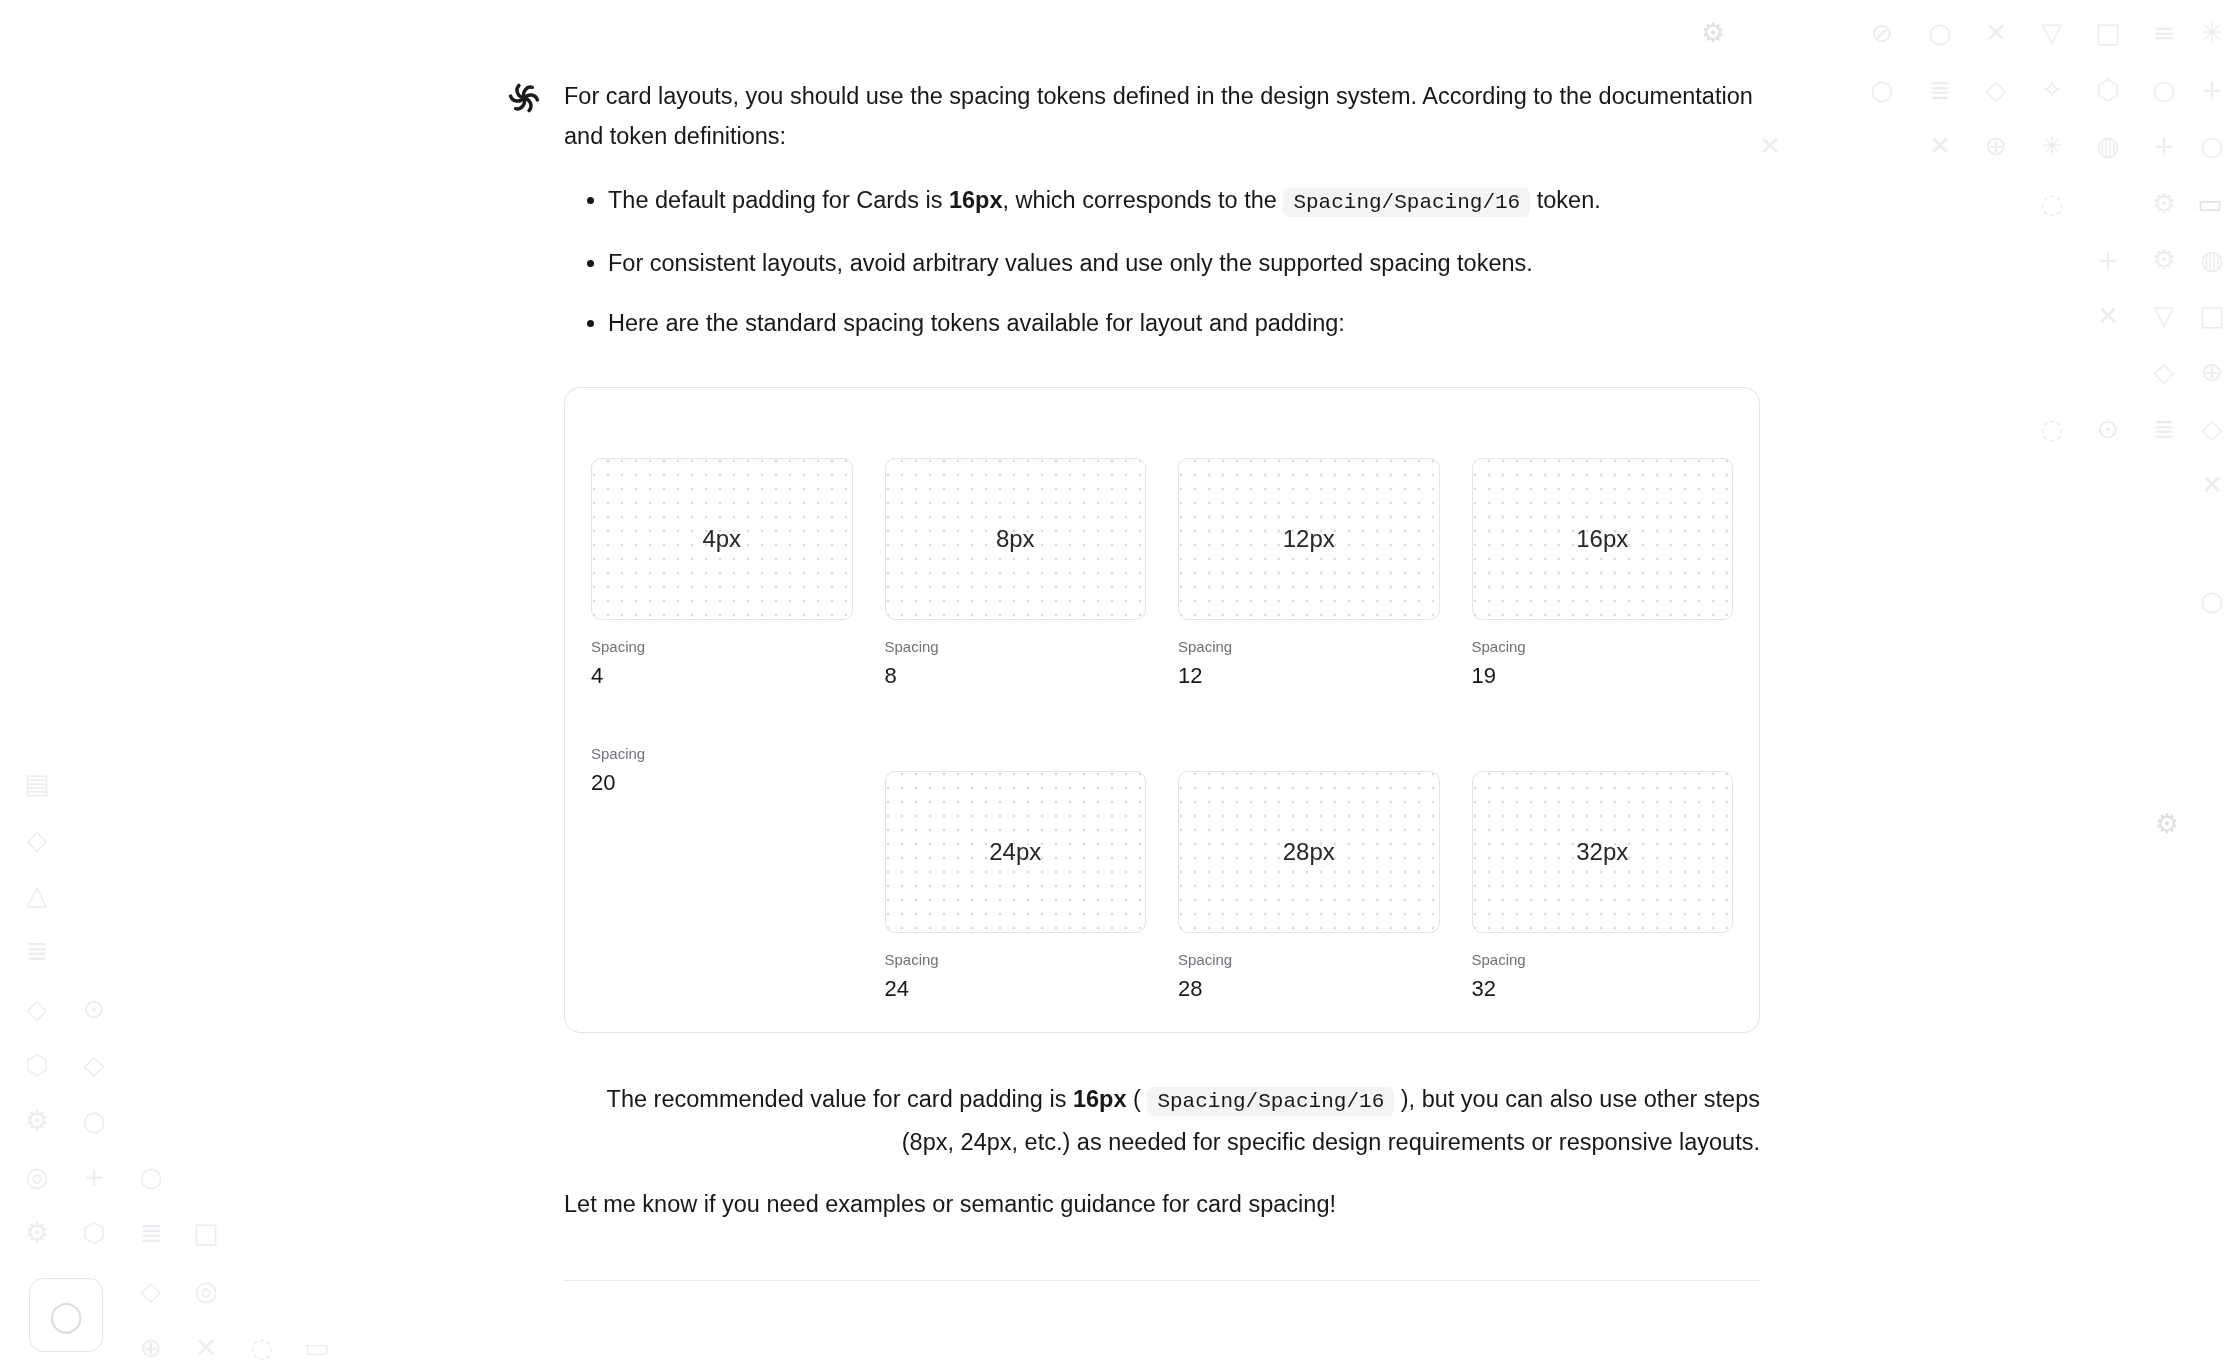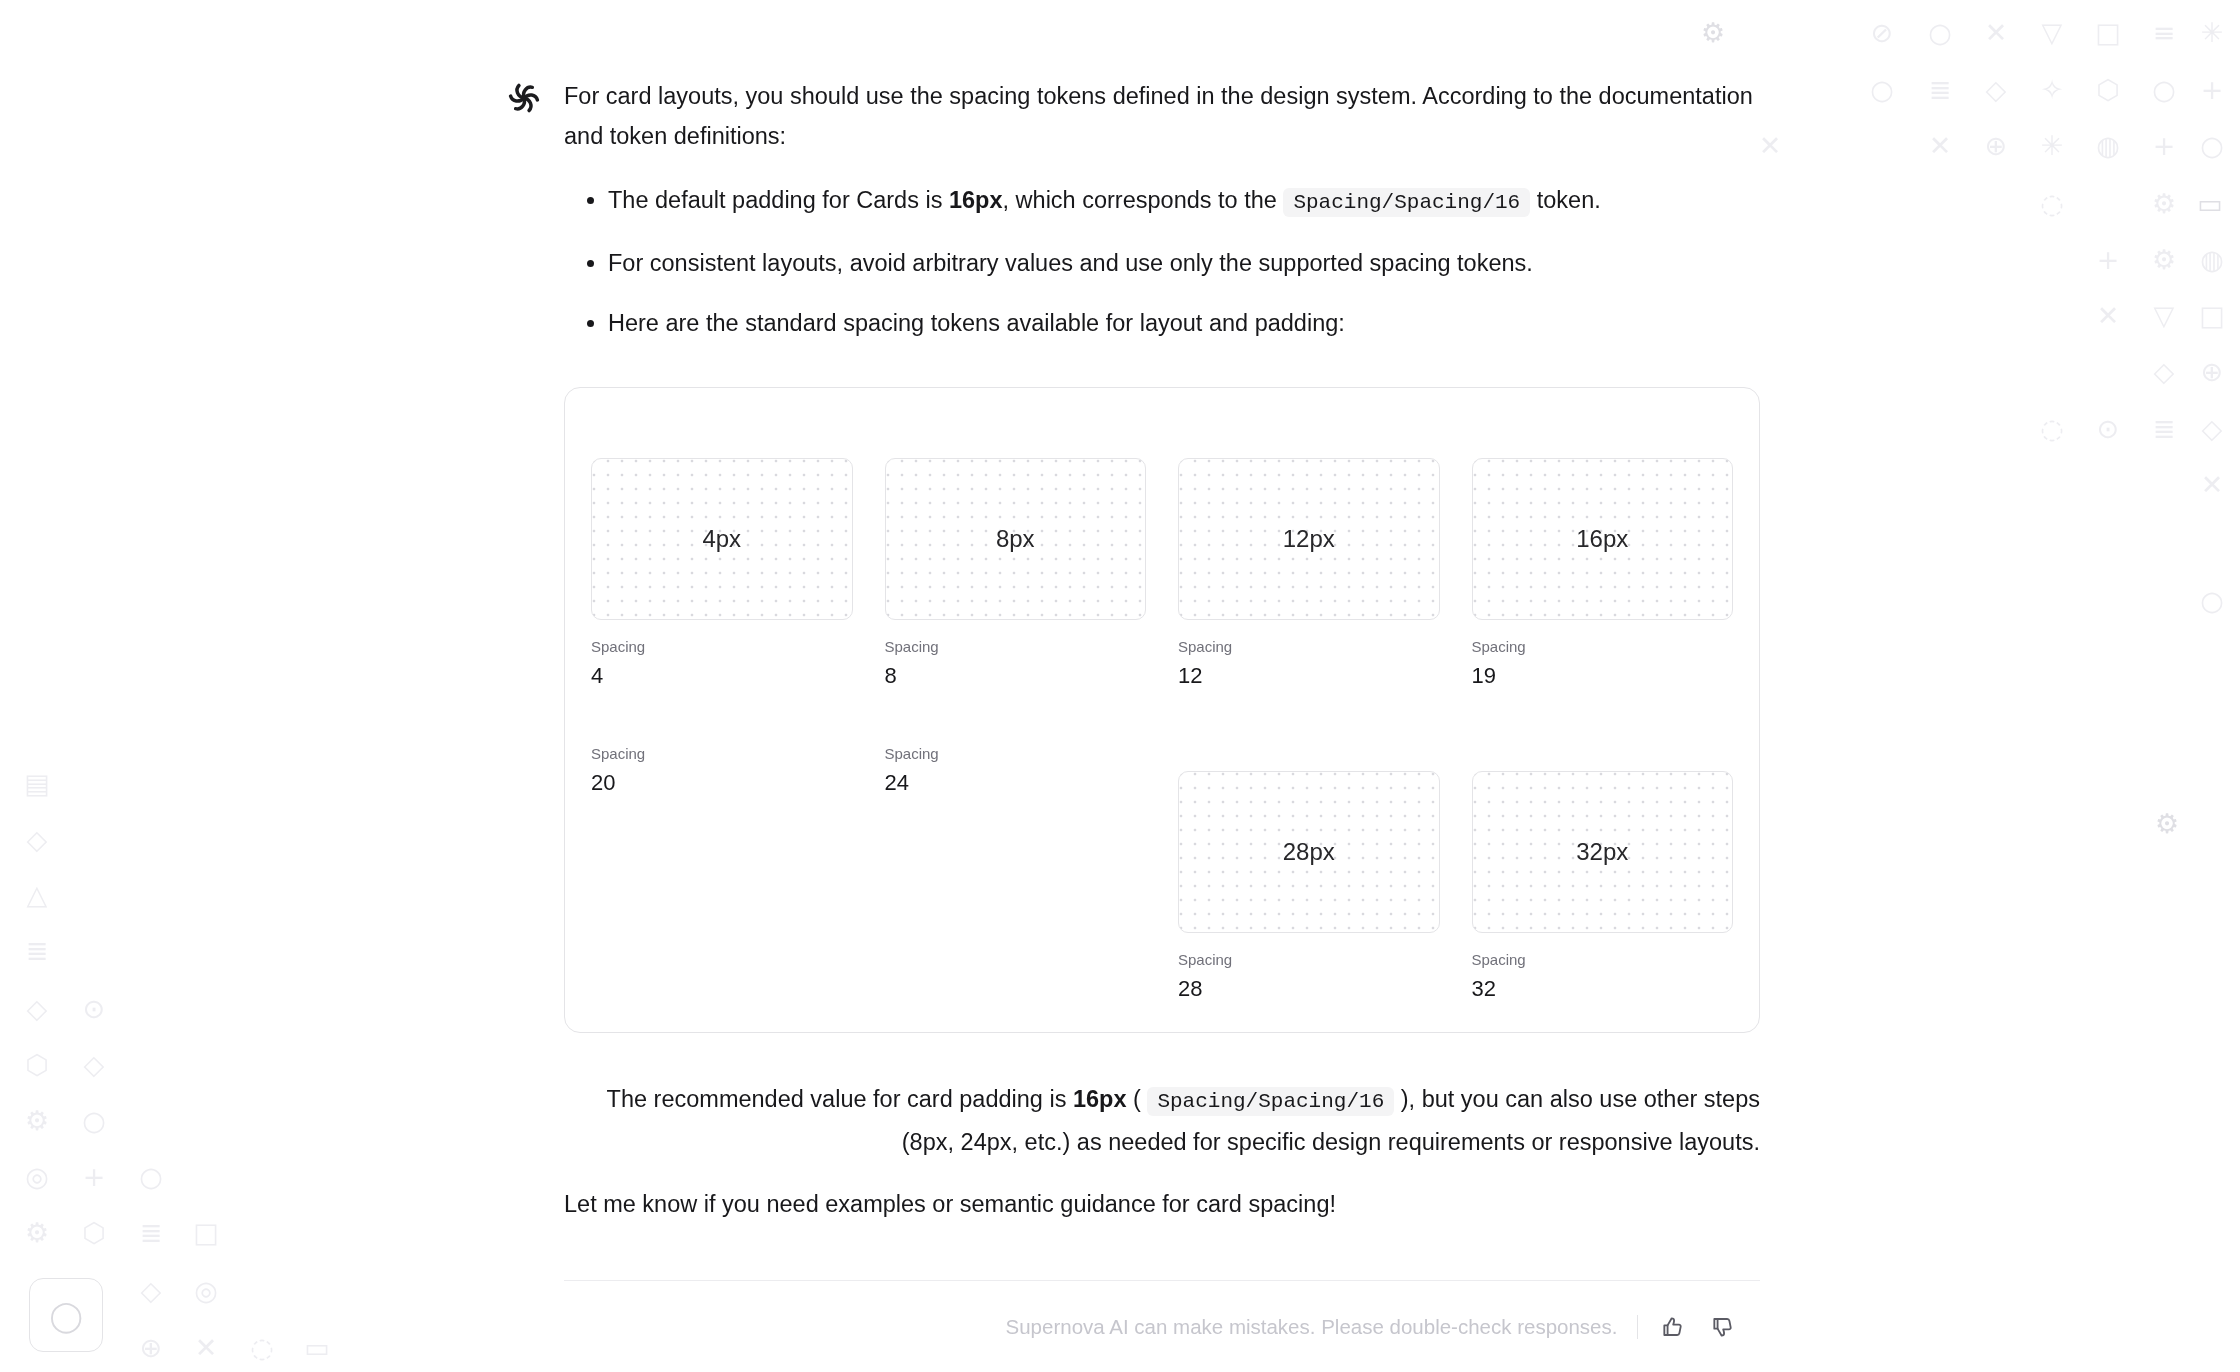--- a/index.html
+++ b/index.html
@@ -192,56 +192,41 @@
           <div class="cell">
             <div class="swatch">16px</div>
             <div class="tlabel">Spacing</div>
             <div class="tvalue">19</div>
           </div>
           <div class="cell">
             <div class="tlabel">Spacing</div>
             <div class="tvalue">20</div>
           </div>
           <div class="cell">
+            <div class="swatch">24px</div>
             <div class="tlabel">Spacing</div>
             <div class="tvalue">24</div>
           </div>
           <div class="cell">
             <div class="swatch">28px</div>
             <div class="tlabel">Spacing</div>
             <div class="tvalue">28</div>
           </div>
           <div class="cell">
             <div class="swatch">32px</div>
             <div class="tlabel">Spacing</div>
             <div class="tvalue">32</div>
           </div>
         </div>
 
       <p class="outro"><span>The recommended value for card padding is </span><strong>16px</strong><span> ( </span><code class="chip">Spacing/Spacing/16</code><span> ), but you can also use other steps (8px, 24px, etc.) as needed for specific design requirements or responsive layouts.</span></p>
       <p class="closing"><span>Let me know if you need examples or semantic guidance for card spacing!</span></p>
 
       <div class="divider"></div>
 
-      <div class="footer">
-        <span class="disclaimer">Supernova AI can make mistakes. Please double-check responses.</span>
-        <span class="vsep"></span>
-        <button class="icon-btn thumb-up" aria-label="thumbs up">
-          <svg viewBox="0 0 24 24" fill="none" stroke="currentColor" stroke-width="1.7" stroke-linecap="round" stroke-linejoin="round">
-            <path d="M7 10.5 10.8 4c1 0 2.2.7 2.2 2.2 0 1.1-.5 2.6-.8 3.6h5.3c1 0 1.8.9 1.6 1.9l-1.2 6c-.2 1-1 1.7-2 1.7H7"></path>
-            <path d="M7 10.5H4v8.9h3z"></path>
-          </svg>
-        </button>
-        <button class="icon-btn thumb-down" aria-label="thumbs down">
-          <svg viewBox="0 0 24 24" fill="none" stroke="currentColor" stroke-width="1.7" stroke-linecap="round" stroke-linejoin="round">
-            <path d="M7 10.5 10.8 4c1 0 2.2.7 2.2 2.2 0 1.1-.5 2.6-.8 3.6h5.3c1 0 1.8.9 1.6 1.9l-1.2 6c-.2 1-1 1.7-2 1.7H7"></path>
-            <path d="M7 10.5H4v8.9h3z"></path>
-          </svg>
-        </button>
-      </div>
     </div>
   </div>
 </div>
 
 <div class="corner-box">
   <span class="glyph">◯</span>
 </div>
 
 <span class="decor dark" style="left: 1713px; top: 32px;">⚙</span>
 <span class="decor" style="left: 1882px; top: 32px;">⊘</span>

